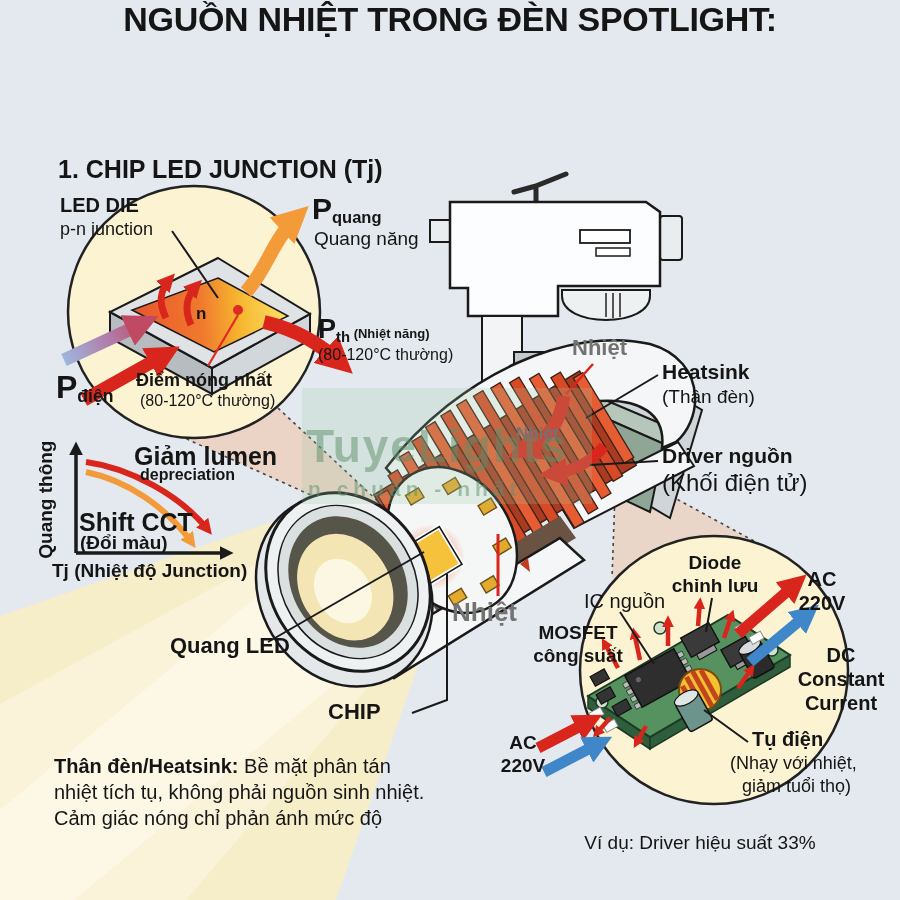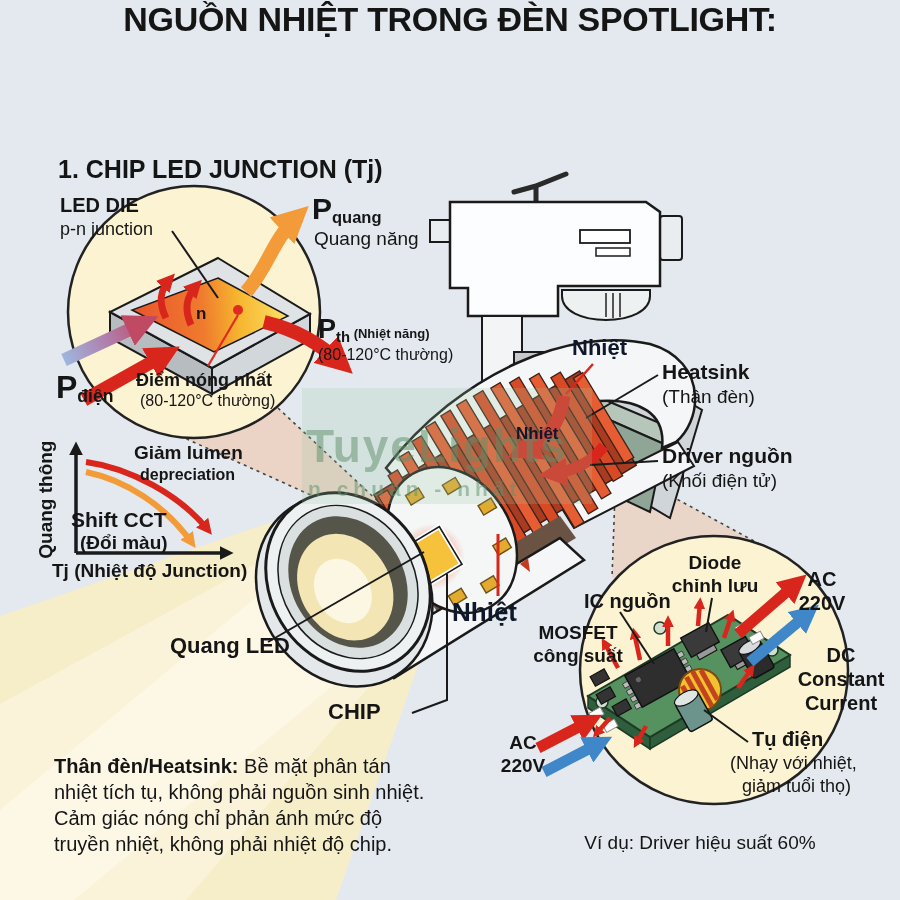--- a/index.html
+++ b/index.html
@@ -1,21 +1,21 @@
 <!DOCTYPE html>
 <html><head>
 <meta charset="utf-8">
 <style>
   html,body{margin:0;padding:0;}
   #canvas{position:relative;width:900px;height:900px;background:#e3e9ef;overflow:hidden;
           font-family:"Liberation Sans",sans-serif;}
   svg{position:absolute;left:0;top:0;}
   .lbl{position:absolute;color:#151515;white-space:nowrap;line-height:1.12;
        font-family:"Liberation Sans",sans-serif;}
-  .rd{color:#0f172a;}
+  .rd{color:#737373;}
   .ctr{text-align:center;}
   .sub{font-size:0.55em;font-weight:800;vertical-align:-0.25em;}
 </style>
 </head>
 <body>
 
 <div id="canvas">
 
 <svg width="900" height="900" viewBox="0 0 900 900">
   <defs>
@@ -287,52 +287,51 @@
 
 <div class="lbl" style="left:318px;top:314px;font-size:27px;font-weight:800"><span>P</span><span class="sub">th</span><span style="font-size:13px;font-weight:700"> (Nhiệt năng)</span></div>
 <div class="lbl" style="left:318px;top:346px;font-size:16px">(80-120°C thường)</div>
 
 <div class="lbl" style="left:56px;top:370px;font-size:32px;font-weight:800"><span>P</span><span class="sub">điện</span></div>
 
 <div class="lbl" style="left:136px;top:370px;font-size:18px;font-weight:700">Điểm nóng nhất</div>
 <div class="lbl" style="left:140px;top:392px;font-size:16px">(80-120°C thường)</div>
 
 <div class="lbl ctr" style="left:-34px;top:489px;width:160px;font-size:19px;font-weight:700;transform:rotate(-90deg)">Quang thông</div>
-<div class="lbl" style="left:134px;top:442px;font-size:19px;font-weight:700">Giảm lumen</div>
+<div class="lbl" style="left:134px;top:442px;font-size:25px;font-weight:700">Giảm lumen</div>
 <div class="lbl" style="left:140px;top:466px;font-size:16px;font-weight:700">depreciation</div>
-<div class="lbl" style="left:71px;top:508px;font-size:21px;font-weight:700">Shift CCT</div>
+<div class="lbl" style="left:79px;top:508px;font-size:25px;font-weight:700">Shift CCT</div>
 <div class="lbl" style="left:80px;top:532px;font-size:19px;font-weight:700">(Đổi màu)</div>
 <div class="lbl" style="left:52px;top:560px;font-size:19px;font-weight:700">Tj (Nhiệt độ Junction)</div>
 
 <div class="lbl rd" style="left:572px;top:336px;font-size:22px;font-weight:800">Nhiệt</div>
 <div class="lbl rd" style="left:516px;top:424px;font-size:17px;font-weight:800">Nhiệt</div>
 <div class="lbl" style="left:662px;top:360px;font-size:21px;font-weight:800">Heatsink</div>
 <div class="lbl" style="left:662px;top:386px;font-size:19px">(Thân đèn)</div>
 <div class="lbl" style="left:662px;top:444px;font-size:21px;font-weight:800">Driver nguồn</div>
-<div class="lbl" style="left:662px;top:470px;font-size:19px">(Khối điện tử)</div>
+<div class="lbl" style="left:662px;top:470px;font-size:24px">(Khối điện tử)</div>
 <div class="lbl rd" style="left:452px;top:598px;font-size:26px;font-weight:800">Nhiệt</div>
 <div class="lbl" style="left:170px;top:634px;font-size:22px;font-weight:800">Quang LED</div>
 <div class="lbl" style="left:328px;top:700px;font-size:22px;font-weight:800">CHIP</div>
 
-<div class="lbl" style="left:584px;top:590px;font-size:20px;font-weight:700">IC nguồn</div>
+<div class="lbl" style="left:584px;top:590px;font-size:20px;font-weight:400">IC nguồn</div>
 <div class="lbl ctr" style="left:650px;top:552px;width:130px;font-size:19px;font-weight:600">Diode</div>
 <div class="lbl ctr" style="left:650px;top:575px;width:130px;font-size:19px;font-weight:600">chỉnh lưu</div>
 <div class="lbl ctr" style="left:516px;top:622px;width:124px;font-size:19px;font-weight:600">MOSFET</div>
 <div class="lbl ctr" style="left:516px;top:645px;width:124px;font-size:19px;font-weight:600">công suất</div>
 <div class="lbl ctr" style="left:780px;top:568px;width:84px;font-size:20px;font-weight:700">AC</div>
 <div class="lbl ctr" style="left:780px;top:592px;width:84px;font-size:20px;font-weight:700">220V</div>
 <div class="lbl ctr" style="left:786px;top:644px;width:110px;font-size:20px;font-weight:700">DC</div>
 <div class="lbl ctr" style="left:786px;top:668px;width:110px;font-size:20px;font-weight:700">Constant</div>
 <div class="lbl ctr" style="left:786px;top:692px;width:110px;font-size:20px;font-weight:700">Current</div>
 <div class="lbl ctr" style="left:486px;top:732px;width:74px;font-size:19px;font-weight:700">AC</div>
 <div class="lbl ctr" style="left:486px;top:755px;width:74px;font-size:19px;font-weight:700">220V</div>
 <div class="lbl" style="left:752px;top:728px;font-size:20px;font-weight:700">Tụ điện</div>
 <div class="lbl" style="left:730px;top:753px;font-size:18px">(Nhạy với nhiệt,</div>
 <div class="lbl" style="left:742px;top:776px;font-size:18px">giảm tuổi thọ)</div>
 
-<div class="lbl ctr" style="left:505px;top:832px;width:390px;font-size:19px">Ví dụ: Driver hiệu suất 60%</div>
+<div class="lbl ctr" style="left:505px;top:832px;width:390px;font-size:19px">Ví dụ: Driver hiệu suất 33%</div>
 
 <div class="lbl" style="left:54px;top:755px;font-size:20px"><span style="font-weight:800">Thân đèn/Heatsink:</span><span> Bề mặt phân tán</span></div>
 <div class="lbl" style="left:54px;top:807px;font-size:20px">Cảm giác nóng chỉ phản ánh mức độ</div>
 <div class="lbl" style="left:54px;top:781px;font-size:20px">nhiệt tích tụ, không phải nguồn sinh nhiệt.</div>
-<div class="lbl" style="left:54px;top:833px;font-size:20px">truyền nhiệt, không phải nhiệt độ chip.</div>
 
 </div>
 
 </body></html>

